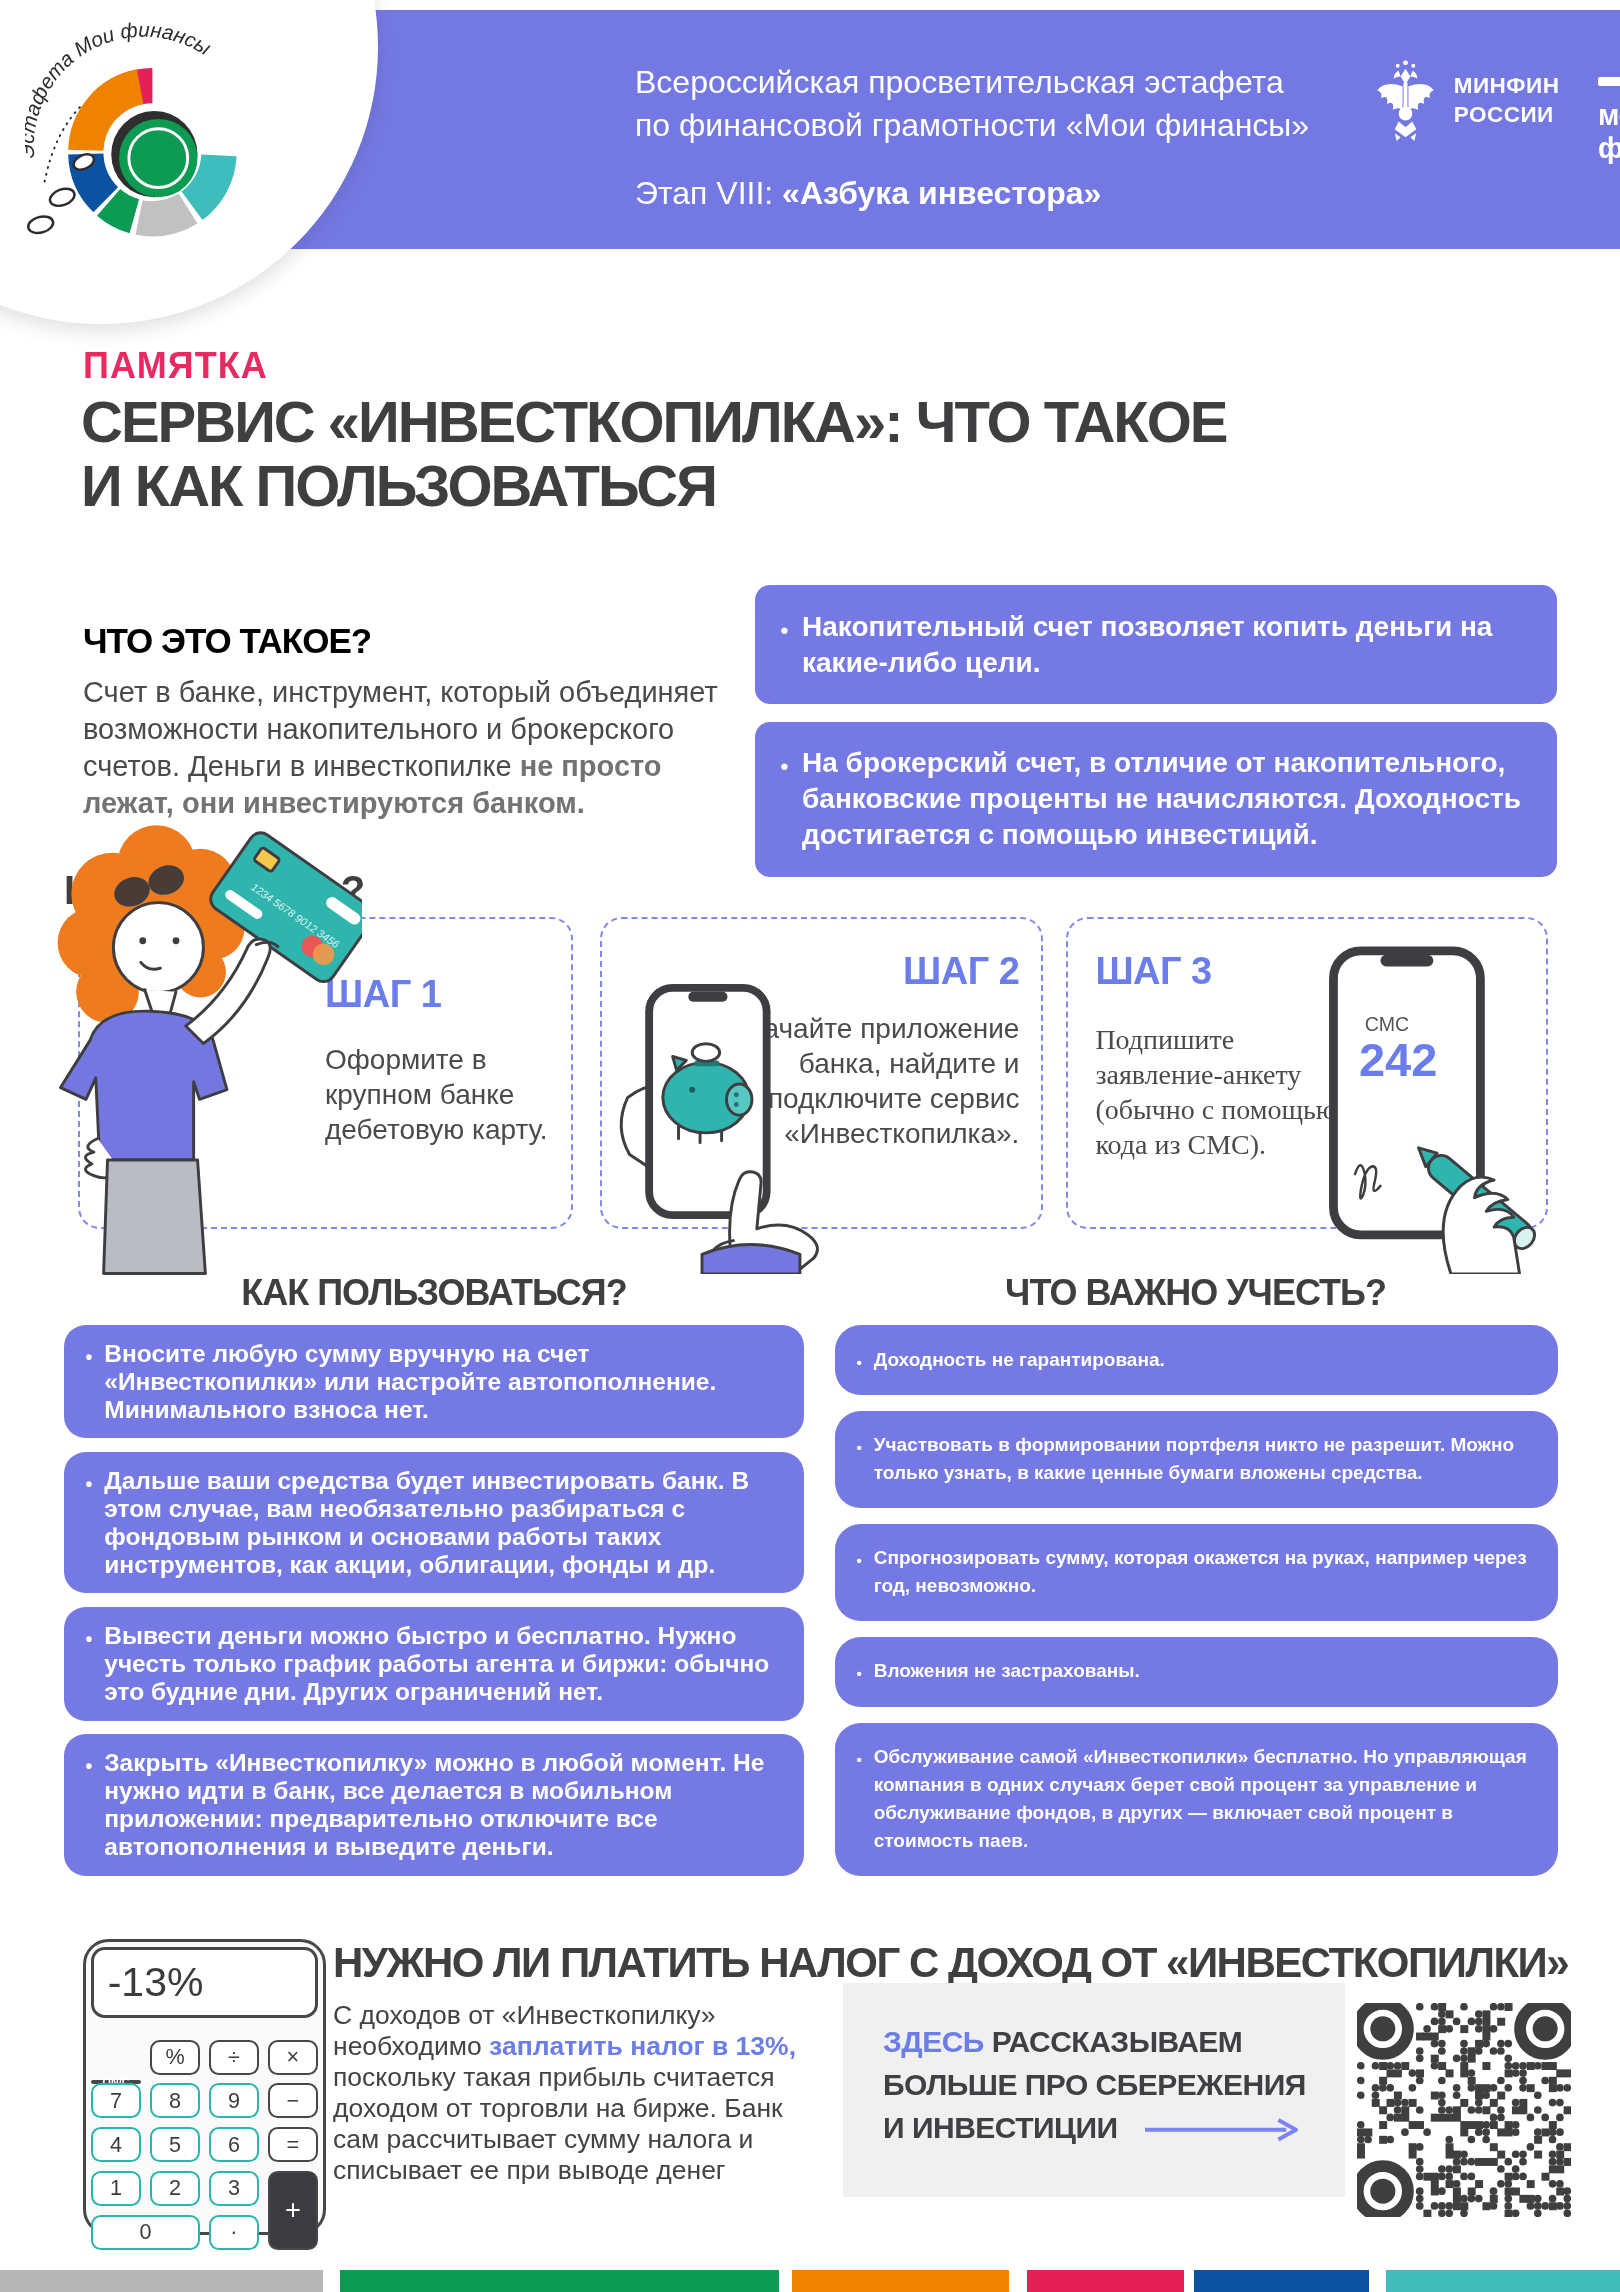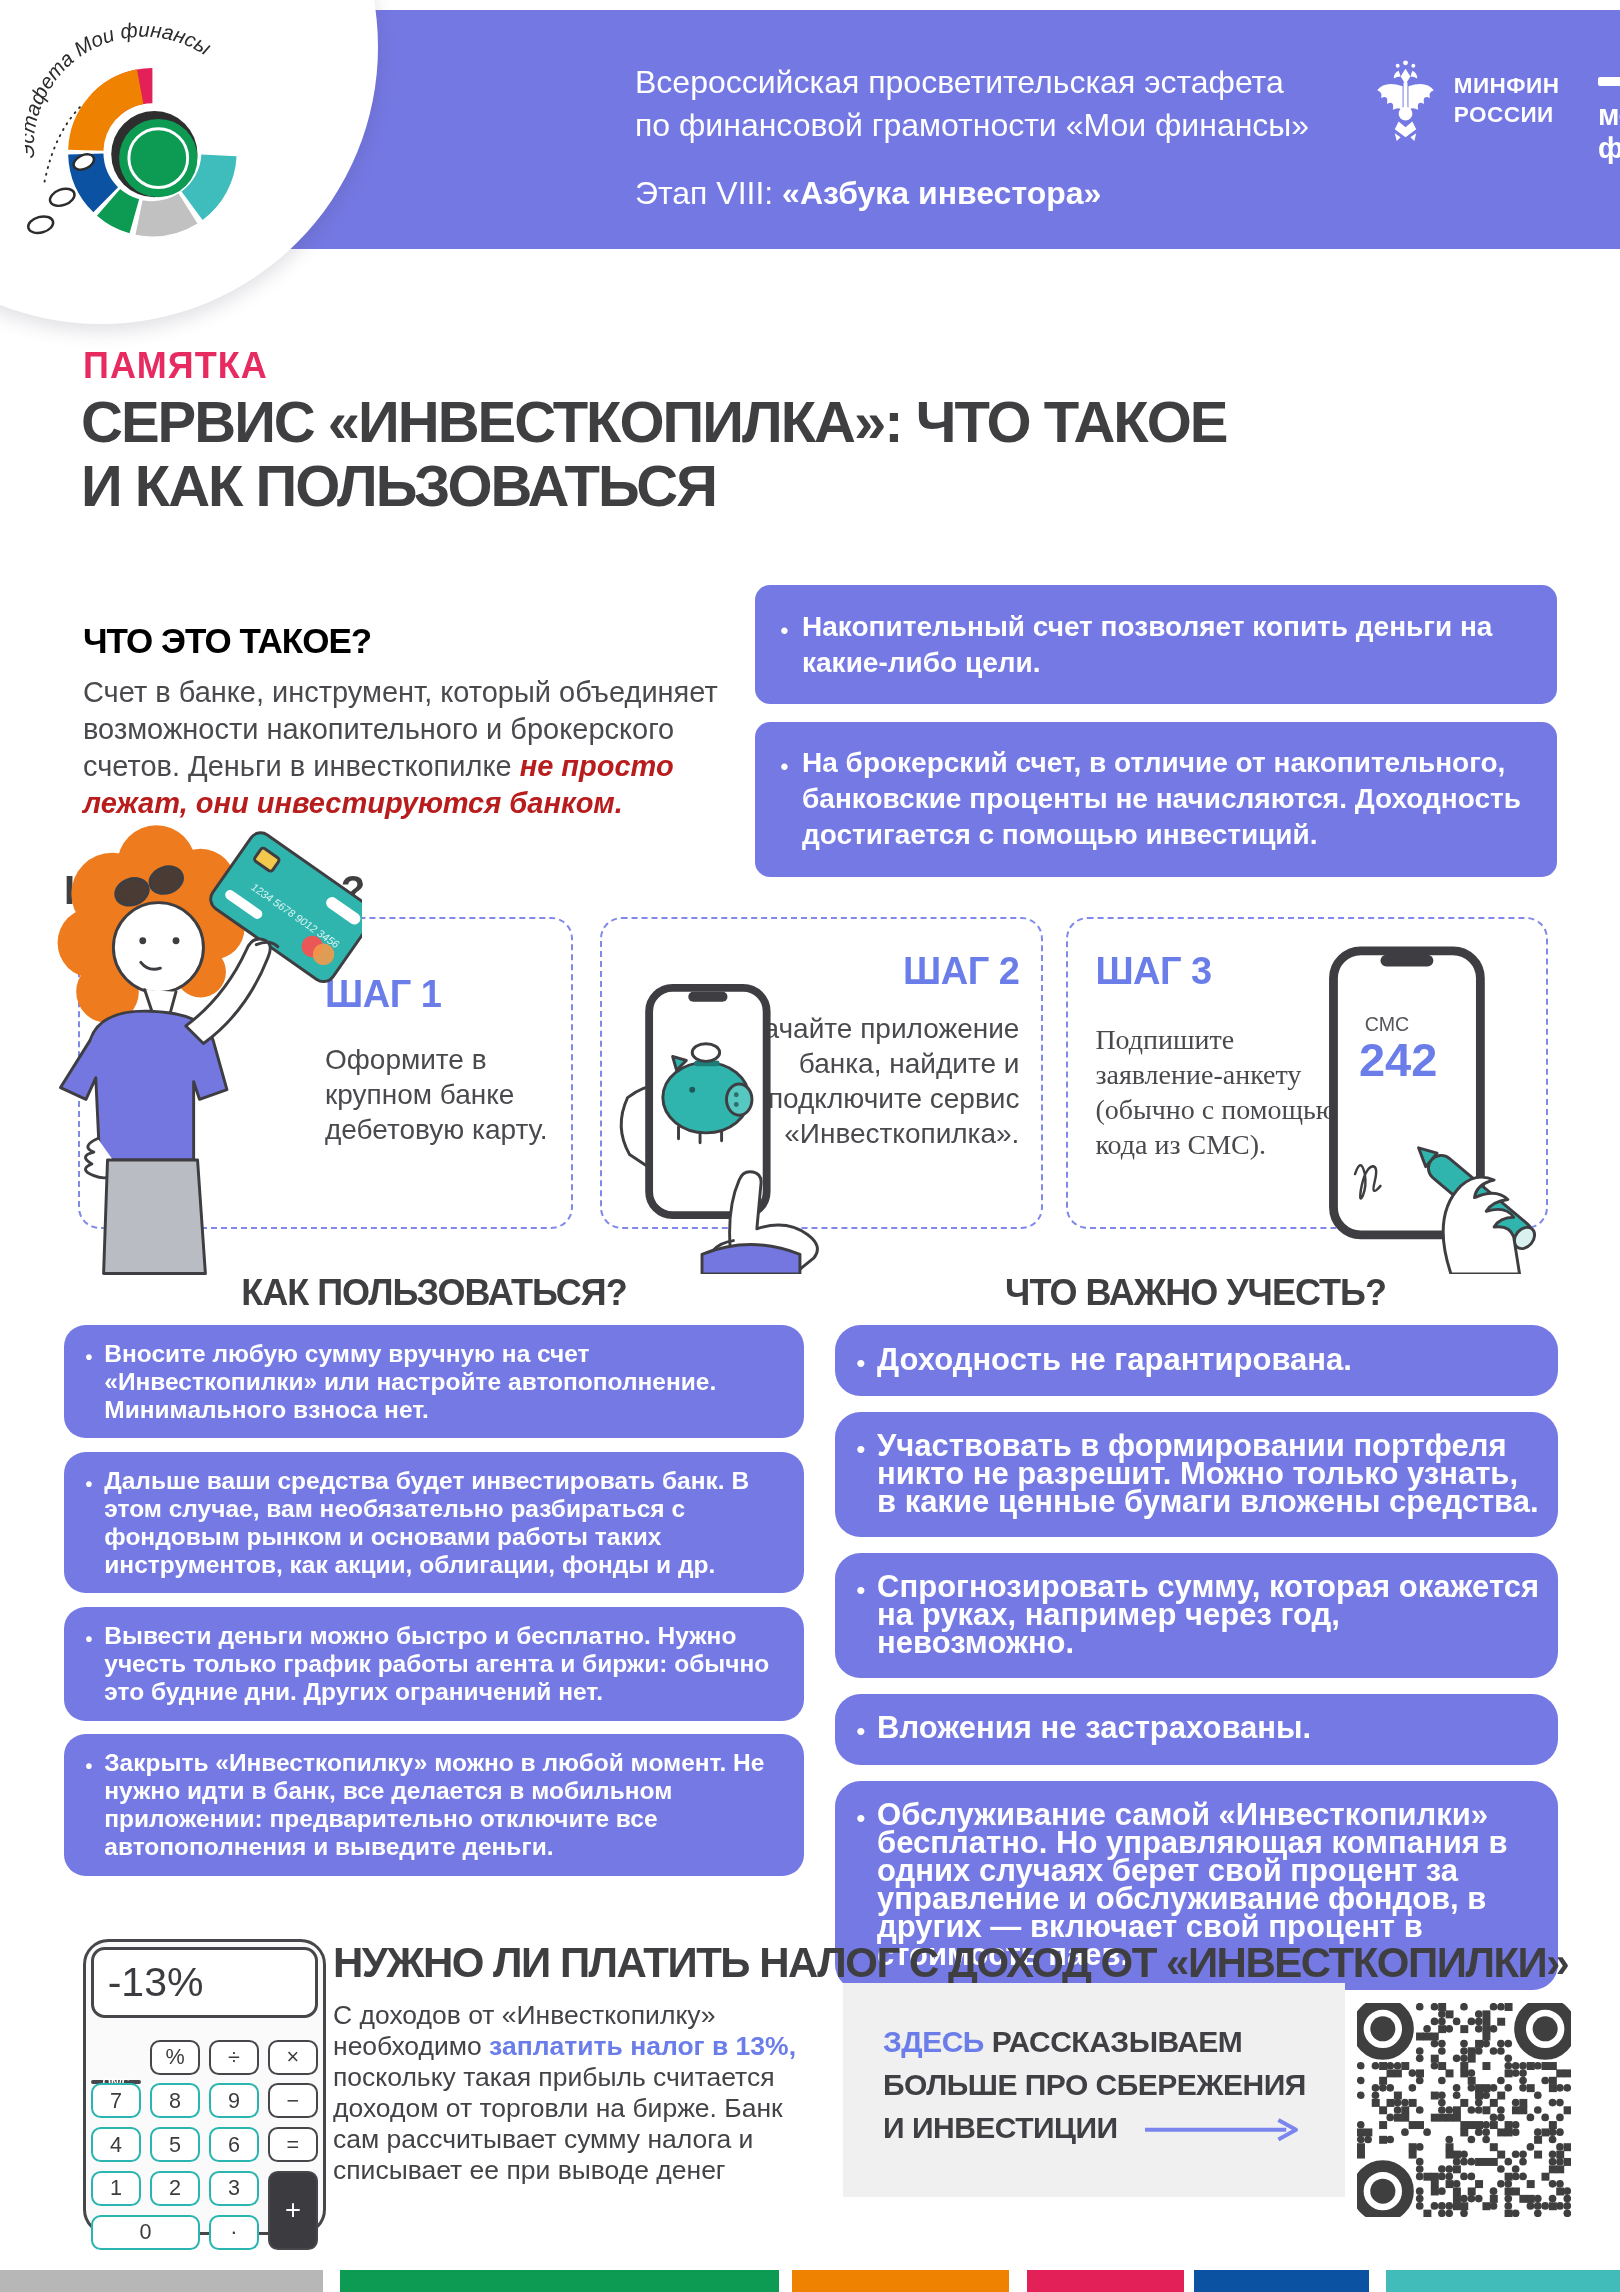--- a/index.html
+++ b/index.html
@@ -23,21 +23,21 @@
   .myfin-name{font-size:29px;font-weight:bold;letter-spacing:-0.5px;}
 
   
   .badge{position:absolute;left:83px;top:345px;font-size:36px;font-weight:bold;color:#e72a60;letter-spacing:1px;}
   .main-title{position:absolute;left:81px;top:390px;font-size:58px;line-height:64px;font-weight:bold;
               color:#3f3f42;letter-spacing:-2px;}
 
   
   .what-heading{position:absolute;left:83px;top:621px;font-size:35px;font-weight:bold;color:#000000;letter-spacing:-1px;}
   .what-text{position:absolute;left:83px;top:674px;width:647px;font-size:29px;line-height:37px;color:#4a4a4e;}
-  .hl-italic{color:#b91c1c;font-style:italic;font-weight:bold;}
+  .hl-italic{color:#737373;font-weight:bold;}
 
   .pbox{background:#7579e3;color:#fff;border-radius:15px;display:flex;}
   .pbox .dot{flex:0 0 auto;padding:0 13.7px 0 25.5px;}
   .pbox .dot::before{content:"•";font-size:.8em;position:relative;top:2px;}
   .info-stack{position:absolute;left:755px;top:585px;width:802px;display:flex;flex-direction:column;gap:17.6px;}
   .info-stack .pbox{padding:23.5px 19.6px 23.5px 0;font-size:28px;line-height:36px;font-weight:bold;}
 
   
   .open-heading{position:absolute;left:64px;top:868px;width:1328px;text-align:left;
                 font-size:40px;font-weight:bold;color:#3f3f42;letter-spacing:-1px;}
@@ -56,21 +56,21 @@
   .illu{position:absolute;pointer-events:none;}
 
   
   .col-heading{position:absolute;top:1272px;font-size:36px;font-weight:bold;color:#3f3f42;
                text-align:center;letter-spacing:-1px;}
   .use-heading{left:64px;width:740px;}
   .imp-heading{left:833px;width:725px;}
   .use-stack{position:absolute;left:64px;top:1325px;width:740px;display:flex;flex-direction:column;gap:13.7px;}
   .imp-stack{position:absolute;left:835px;top:1325px;width:723px;display:flex;flex-direction:column;gap:15.7px;}
   .use-stack .pbox{padding:14.7px 17.6px 14.7px 0;font-size:24.5px;line-height:28px;font-weight:bold;border-radius:21.6px;}
-  .imp-stack .pbox{padding:20.6px 17.6px 20.6px 0;font-size:31px;line-height:28px;font-weight:bold;border-radius:25.5px;}
+  .imp-stack .pbox{padding:20.6px 17.6px 20.6px 0;font-size:19px;line-height:28px;font-weight:bold;border-radius:25.5px;}
   .use-stack .dot,.imp-stack .dot{padding:0 11.8px 0 21.6px;}
 
   
   .tax-heading{position:absolute;left:333px;top:1939px;width:1274px;font-size:42px;font-weight:bold;
                color:#3f3f42;letter-spacing:-1.5px;}
   .tax-text{position:absolute;left:333px;top:2000px;width:490px;font-size:26.5px;line-height:31px;color:#434347;}
   .hl-purple{color:#6b7de8;font-weight:bold;}
   .calc{position:absolute;left:83px;top:1939px;width:243px;height:296px;background:#fafafa;
         border:3.4px solid #47474b;border-radius:25.5px;box-sizing:border-box;padding:5px;}
   .calc-display{height:65px;border:3.4px solid #47474b;border-radius:13.7px;background:#fff;

